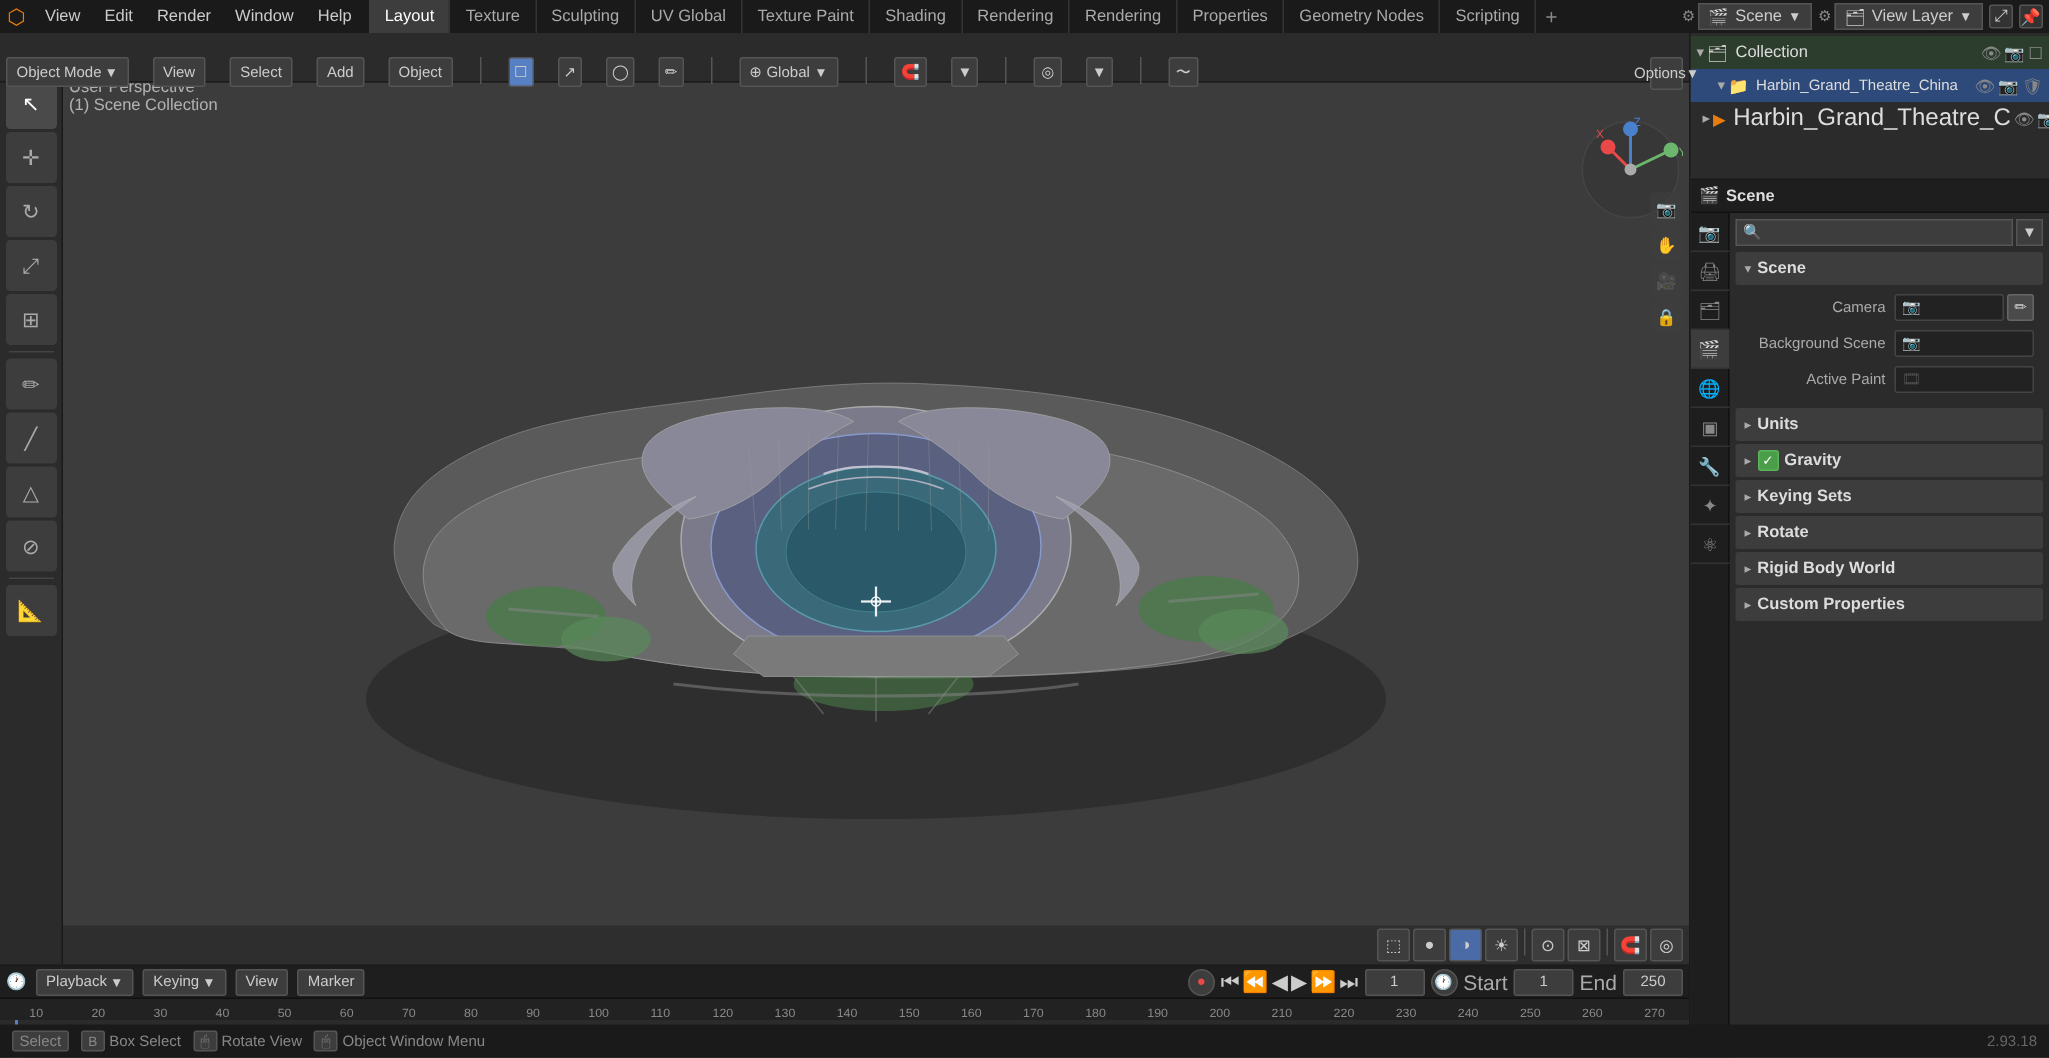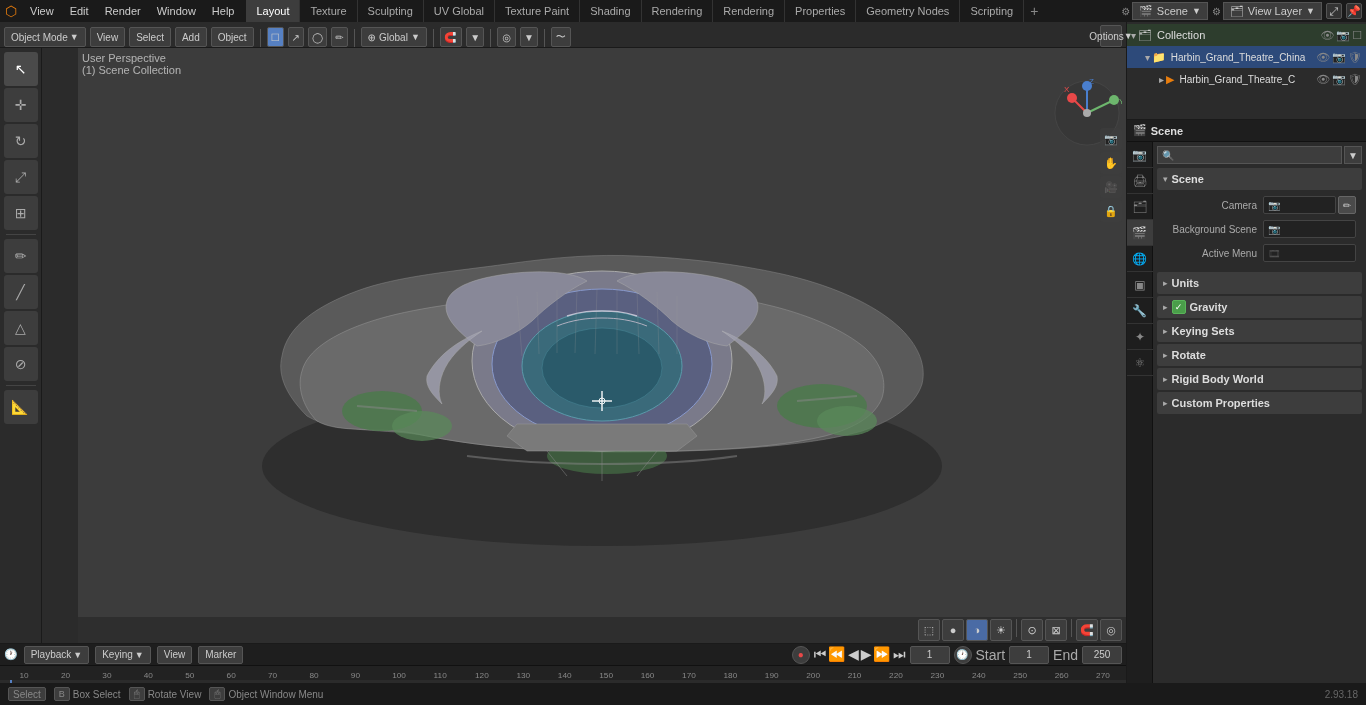--- a/index.html
+++ b/index.html
@@ -163,21 +163,20 @@
     .tool-separator { width: 30px; height: 1px; background: #444; margin: 2px 0; }
 
     
     .viewport {
       position: absolute;
       top: 48px; left: 42px;
       right: 240px;
       bottom: 62px;
       background: #3c3c3c;
       overflow: hidden;
-      margin-left: 36px;
     }
     .viewport-overlay {
       position: absolute;
       top: 4px; left: 4px;
       font-size: 11px;
       color: #ffffff99;
       pointer-events: none;
     }
     .nav-icons-right {
       position: absolute;
@@ -552,21 +551,21 @@
         <span>🗂</span>
         <span>View Layer</span>
         <span style="font-size:9px;">▼</span>
       </div>
     </div>
     <div style="width:16px;height:16px;background:#333;border:1px solid #555;border-radius:2px;display:flex;align-items:center;justify-content:center;">⤢</div>
     <div style="width:16px;height:16px;background:#333;border:1px solid #555;border-radius:2px;display:flex;align-items:center;justify-content:center;">📌</div>
   </div>
 </div>
 
-<div style="position:absolute;top:22px;left:0;right:240px;height:26px;background:#2b2b2b;border-bottom:1px solid #1a1a1a;display:flex;align-items:flex-end;padding:0 4px;gap:4px;z-index:90;">
+<div style="position:absolute;top:22px;left:0;right:240px;height:26px;background:#2b2b2b;border-bottom:1px solid #1a1a1a;display:flex;align-items:flex-start;padding:16px 4px;gap:16px;z-index:90;">
   <div class="header-btn">
     <span>Object Mode</span>
     <span style="font-size:9px;">▼</span>
   </div>
   <div class="header-btn">
     <span>View</span>
   </div>
   <div class="header-btn">
     <span>Select</span>
   </div>
@@ -755,21 +754,21 @@
           <span style="font-size:11px;color:#888;cursor:pointer;">📷</span>
           <span style="font-size:11px;color:#888;cursor:pointer;">🛡</span>
         </div>
       </div>
 
       <div class="outliner-row">
         <span class="outliner-indent"></span>
         <span class="outliner-indent"></span>
         <span style="font-size:10px;color:#aaa;">▸</span>
         <span style="font-size:11px;margin-right:3px;color:#e87d0d;">▶</span>
-        <span style="font-size:10px;color:#ddd;flex:1;">Harbin_Grand_Theatre_C</span>
+        <span style="font-size:16px;color:#ddd;flex:1;">Harbin_Grand_Theatre_C</span>
         <div class="outliner-actions">
           <span style="font-size:11px;color:#888;cursor:pointer;">👁</span>
           <span style="font-size:11px;color:#888;cursor:pointer;">📷</span>
           <span style="font-size:11px;color:#888;cursor:pointer;">🛡</span>
         </div>
       </div>
     </div>
   </div>
 
   <div class="properties-panel">
@@ -816,21 +815,21 @@
 
             <div class="prop-row">
               <span class="prop-label">Background Scene</span>
               <div class="prop-value-dark" style="flex:1;">
                 <span style="font-size:10px;color:#555;">📷</span>
                 <span style="font-size:10px;color:#888;"></span>
               </div>
             </div>
 
             <div class="prop-row">
-              <span class="prop-label">Active Menu</span>
+              <span class="prop-label">Active Paint</span>
               <div class="prop-value-dark" style="flex:1;">
                 <span style="font-size:10px;color:#555;">🎞</span>
                 <span style="font-size:10px;color:#888;"></span>
               </div>
             </div>
           </div>
         </div>
 
         <div class="section">
           <div class="section-header">

